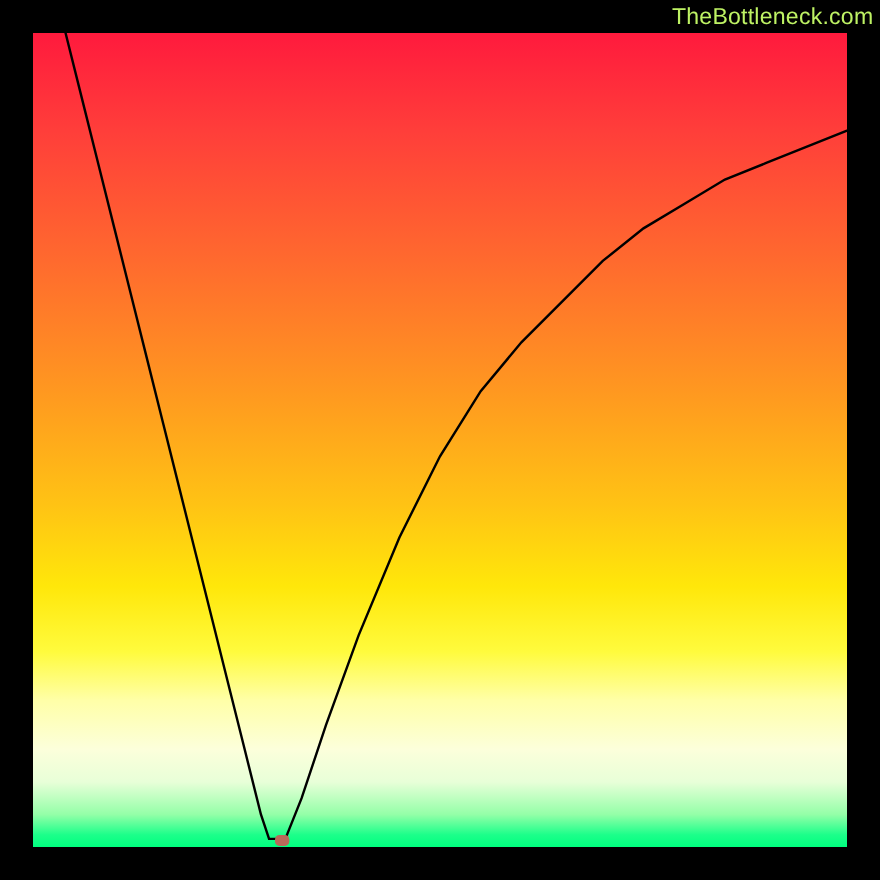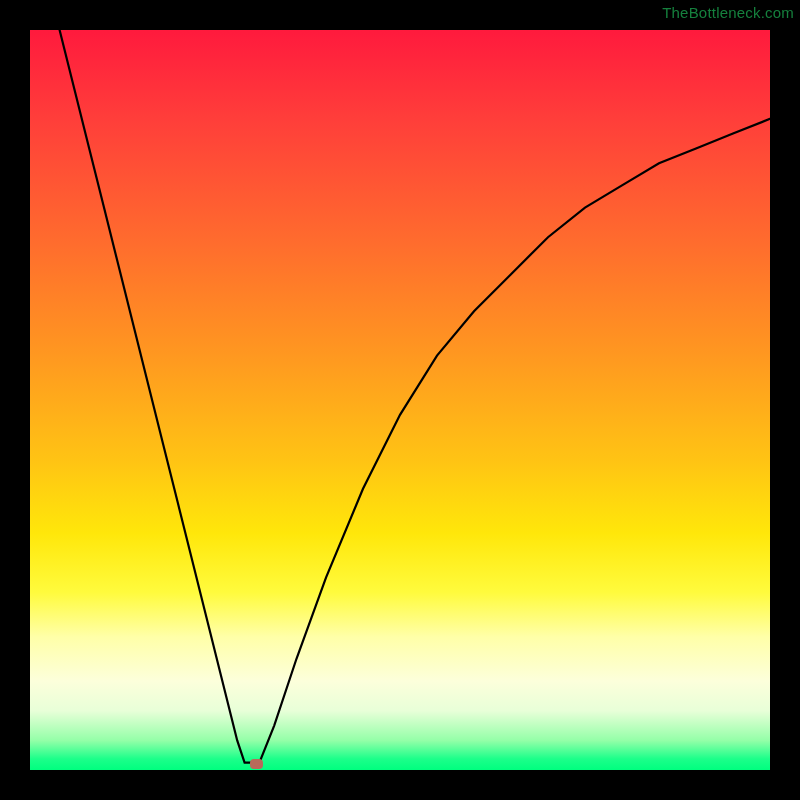--- a/index.html
+++ b/index.html
@@ -40,22 +40,22 @@
       #e8ffd8 92%,
       #94ffa8 96%,
       #1cff8a 98.5%,
       #00ff7f 100%
     );
   }
   .watermark {
     position: absolute;
     top: 4px;
     right: 6px;
-    color: #15803d;
-    font-size: 15px;
+    color: #bef264;
+    font-size: 21px;
     letter-spacing: 0.2px;
     user-select: none;
   }
   svg.curve {
     position: absolute;
     top: 0;
     left: 0;
     width: 740px;
     height: 740px;
     overflow: visible;

